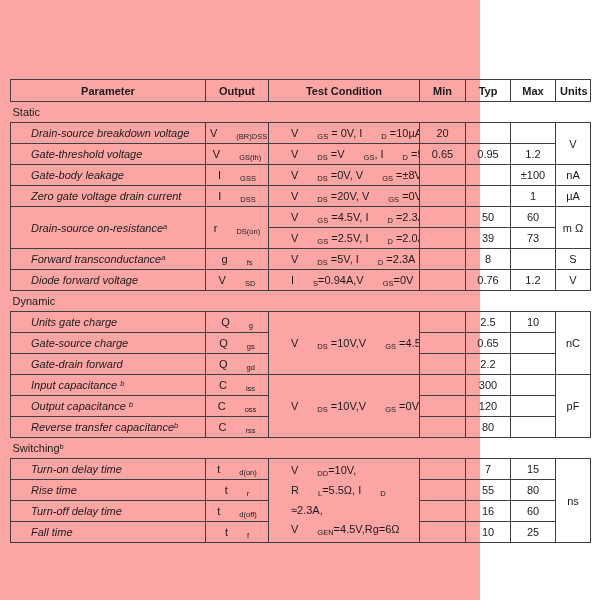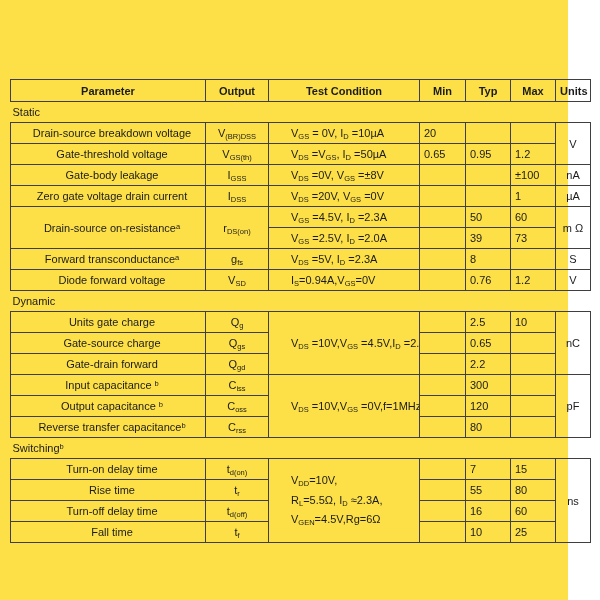--- a/index.html
+++ b/index.html
@@ -5,23 +5,23 @@
   html, body {
     margin: 0;
     padding: 0;
     width: 600px;
     height: 600px;
     background: #ffffff;
     font-family: "Liberation Sans", sans-serif;
   }
   .page {
     position: relative;
-    width: 568px;
+    width: 480px;
     height: 600px;
-    background: #fde047;
+    background: #fca5a5;
   }
   table.spec {
     position: absolute;
     left: 10px;
     top: 79px;
     width: 580px;
     border-collapse: collapse;
     table-layout: fixed;
     font-size: 11px;
     color: #1b1b1b;
@@ -40,34 +40,34 @@
     font-weight: bold;
     text-align: center;
   }
   tr.section td {
     border-left: none;
     border-right: none;
     font-weight: normal;
     text-align: left;
     padding-left: 2px;
   }
-  td.param { text-align: center; padding-left: 12px; }
+  td.param { text-align: left; padding-left: 20px; font-style: italic; }
   td.sym   { text-align: center; }
   td.cond  { text-align: left; padding-left: 22px; }
-  td.num   { }
+  td.num   { text-align: center; }
   td.units { text-align: center; }
   td.cond.multiline {
     white-space: normal;
     line-height: 1.78;
   }
   sub, sup {
     font-size: 7.5px;
     line-height: 0;
   }
-  sub { vertical-align: -2px; }
+  sub { vertical-align: -2px; margin-left: 19px; }
   sup { vertical-align: 3.5px; }
 </style>
 </head>
 <body>
 
 <div class="page">
   <table class="spec">
     <colgroup>
       <col style="width:195px">
         <col style="width:63px">

